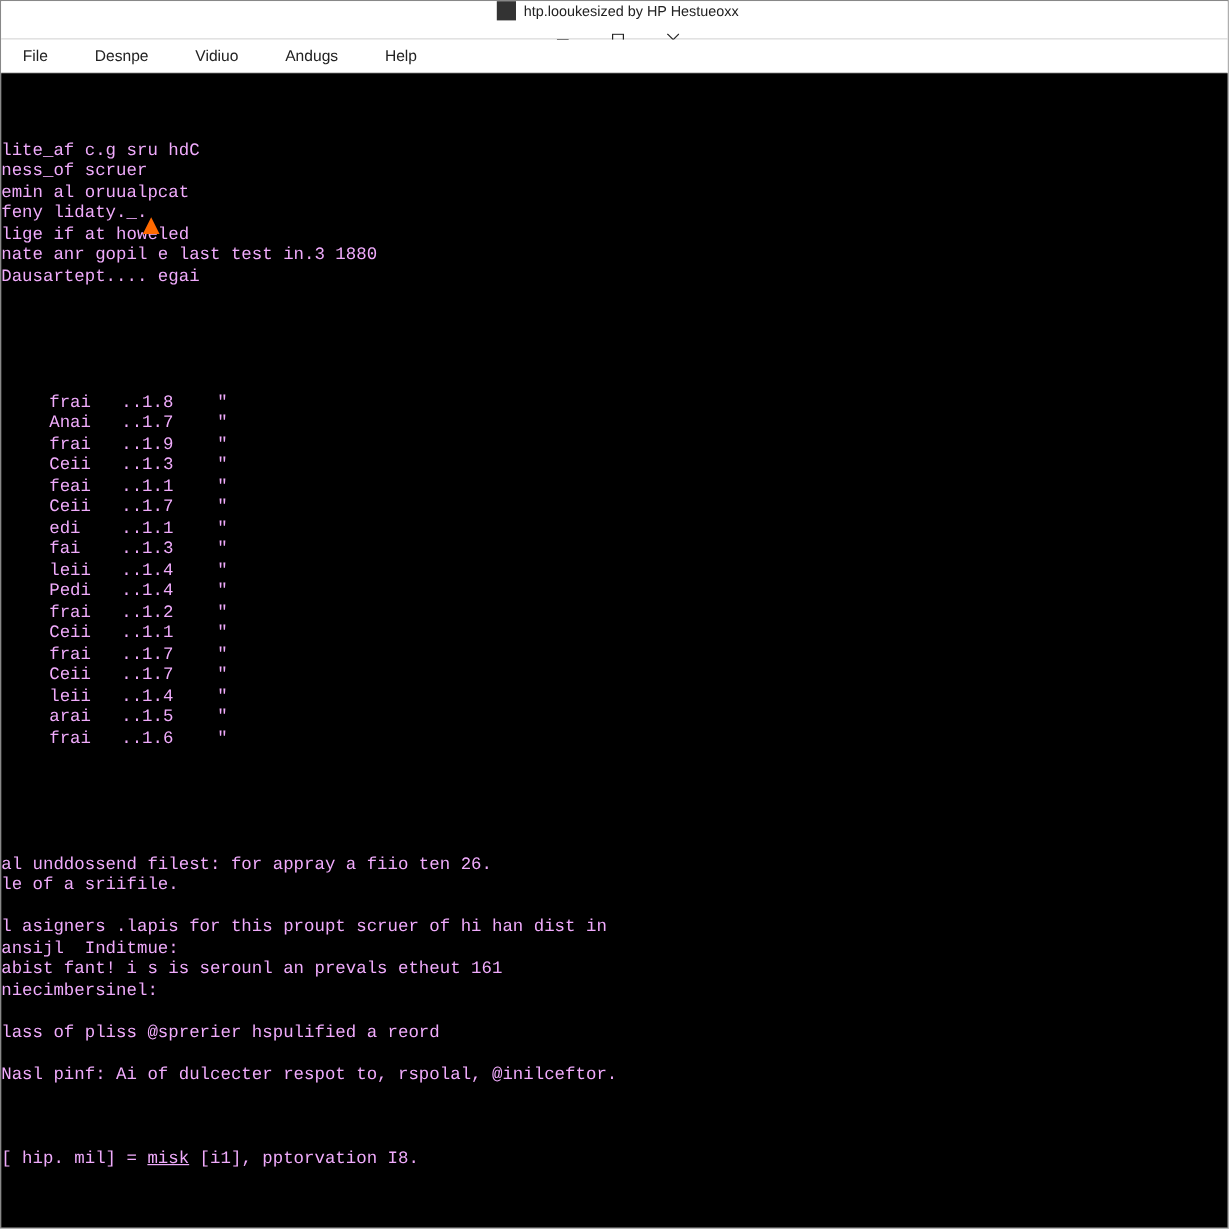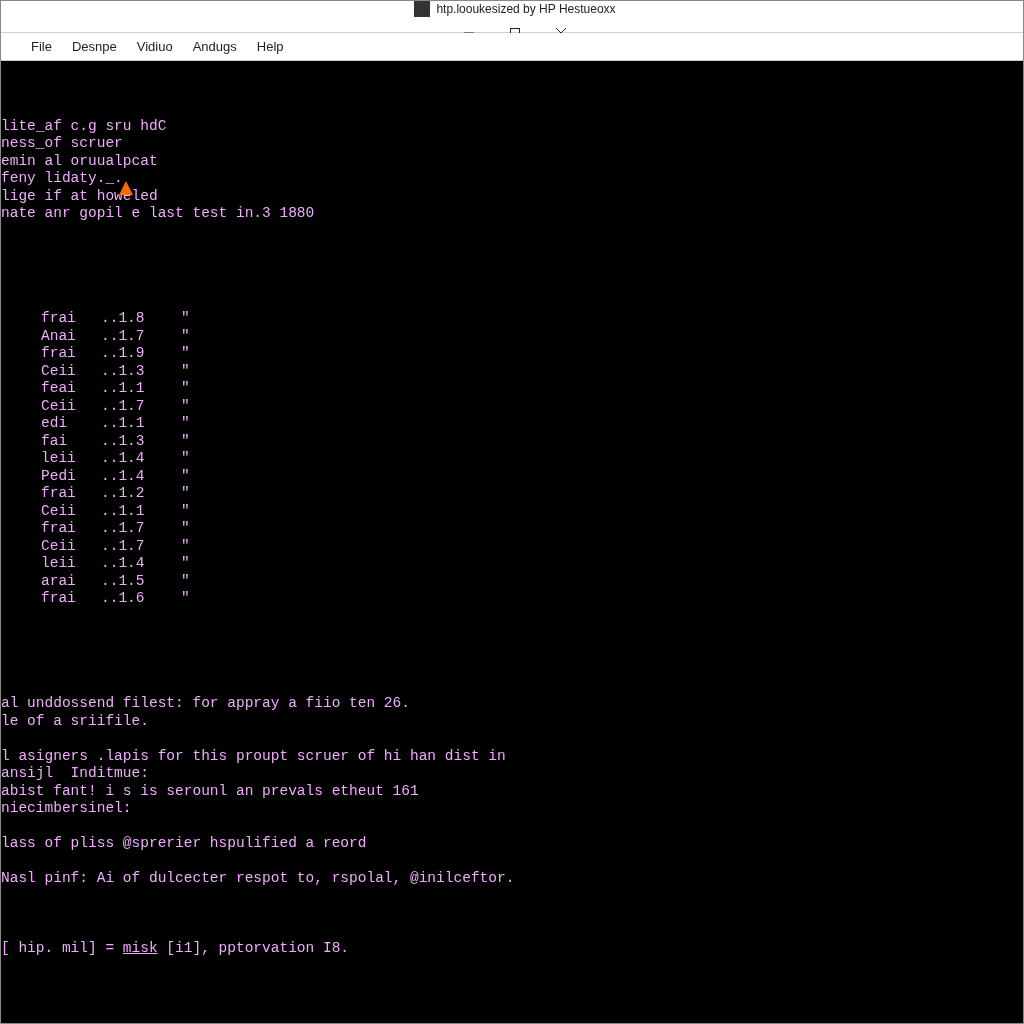--- a/index.html
+++ b/index.html
@@ -4,21 +4,21 @@
 <style>
   * { box-sizing: border-box; margin: 0; padding: 0; }
   html, body { width: 1024px; height: 1024px; overflow: hidden; font-family: "Segoe UI", Tahoma, sans-serif; background:#fff; }
   .window { width: 1024px; height: 1024px; display:flex; flex-direction:column; border:1px solid #888; }
   .titlebar { height:32px; background:#fff; display:flex; align-items:center; justify-content:space-between; padding-left:6px; border-bottom:1px solid #d0d0d0;flex-direction:column;}
   .titlebar-left { display:flex; align-items:center; gap:6px; }
   .app-icon { width:16px; height:16px; background:#333; display:inline-block; }
   .title-text { font-size:12px; color:#222; }
   .win-controls { display:flex; }
   .win-btn { width:46px; height:32px; display:flex; align-items:center; justify-content:center; font-size:13px; font-family:"Segoe UI Symbol",sans-serif; color:#222; }
-  .menubar { height:28px; background:#fff; display:flex; align-items:center; padding-left:20px; gap:0; border-bottom:1px solid #d0d0d0;}
+  .menubar { height:28px; background:#fff; display:flex; align-items:center; padding-left:8px; gap:19px; border-bottom:1px solid #d0d0d0;}
   .menu-item { padding:3px 10px; font-size:13px; color:#222; }
   .terminal { flex:1; background:#000; color:#f0abfc; font-family:"Consolas","Courier New",monospace; font-size:14.5px; line-height:17.5px; padding:4px 0 4px 0; white-space:pre; overflow:hidden; position:relative;}
   .line { padding-left:0; }
   .u { text-decoration:underline; }
   .cursor { position:absolute; width:0; height:0; border-left:7px solid transparent; border-right:7px solid transparent; border-bottom:14px solid #ff6a00; left:118px; top:120px; }
   .tbl-row { display:flex; }
   .tc1 { width:60px; display:inline-block;margin-left:40px;}
   .tc2 { width:80px; display:inline-block; text-align:left; padding-right:28px;}
   .tc3 { width:20px; display:inline-block;}
 </style>
@@ -54,21 +54,21 @@
   <div class="menubar">
     <div class="menu-item">File</div>
     <div class="menu-item">Desnpe</div>
     <div class="menu-item">Vidiuo</div>
     <div class="menu-item">Andugs</div>
     <div class="menu-item">Help</div>
   </div>
 
   <div class="terminal">
     <div class="cursor"></div>
-    <div id="hdr"><div class="line">lite_af c.g sru hdC</div><div class="line">ness_of scruer</div><div class="line">emin al oruualpcat</div><div class="line">feny lidaty._.</div><div class="line">lige if at howeled</div><div class="line">nate anr gopil e last test in.3 1880</div></div>
+    <div id="hdr"><div class="line">lite_af c.g sru hdC</div><div class="line">ness_of scruer</div><div class="line">emin al oruualpcat</div><div class="line">feny lidaty._.</div><div class="line">lige if at howeled</div><div class="line">nate anr gopil e last test in.3 1880</div><div class="line">Dausartept.... egai</div></div>
     <div class="line"> </div>
     <div id="tbl"><div class="line tbl-row"><span class="tc1">frai</span><span class="tc2">..1.8</span><span class="tc3">"</span></div><div class="line tbl-row"><span class="tc1">Anai</span><span class="tc2">..1.7</span><span class="tc3">"</span></div><div class="line tbl-row"><span class="tc1">frai</span><span class="tc2">..1.9</span><span class="tc3">"</span></div><div class="line tbl-row"><span class="tc1">Ceii</span><span class="tc2">..1.3</span><span class="tc3">"</span></div><div class="line tbl-row"><span class="tc1">feai</span><span class="tc2">..1.1</span><span class="tc3">"</span></div><div class="line tbl-row"><span class="tc1">Ceii</span><span class="tc2">..1.7</span><span class="tc3">"</span></div><div class="line tbl-row"><span class="tc1">edi</span><span class="tc2">..1.1</span><span class="tc3">"</span></div><div class="line tbl-row"><span class="tc1">fai</span><span class="tc2">..1.3</span><span class="tc3">"</span></div><div class="line tbl-row"><span class="tc1">leii</span><span class="tc2">..1.4</span><span class="tc3">"</span></div><div class="line tbl-row"><span class="tc1">Pedi</span><span class="tc2">..1.4</span><span class="tc3">"</span></div><div class="line tbl-row"><span class="tc1">frai</span><span class="tc2">..1.2</span><span class="tc3">"</span></div><div class="line tbl-row"><span class="tc1">Ceii</span><span class="tc2">..1.1</span><span class="tc3">"</span></div><div class="line tbl-row"><span class="tc1">frai</span><span class="tc2">..1.7</span><span class="tc3">"</span></div><div class="line tbl-row"><span class="tc1">Ceii</span><span class="tc2">..1.7</span><span class="tc3">"</span></div><div class="line tbl-row"><span class="tc1">leii</span><span class="tc2">..1.4</span><span class="tc3">"</span></div><div class="line tbl-row"><span class="tc1">arai</span><span class="tc2">..1.5</span><span class="tc3">"</span></div><div class="line tbl-row"><span class="tc1">frai</span><span class="tc2">..1.6</span><span class="tc3">"</span></div></div>
     <div class="line"> </div>
     <div id="mid"><div class="line">al unddossend filest: for appray a fiio ten 26.</div><div class="line">le of a sriifile.</div><div class="line">&nbsp;</div><div class="line">l asigners .lapis for this proupt scruer of hi han dist in</div><div class="line">ansijl  Inditmue:</div><div class="line">abist fant! i s is serounl an prevals etheut 161</div><div class="line">niecimbersinel:</div><div class="line">&nbsp;</div><div class="line">lass of pliss @sprerier hspulified a reord</div><div class="line">&nbsp;</div><div class="line">Nasl pinf: Ai of dulcecter respot to, rspolal, @inilceftor.</div><div class="line">&nbsp;</div></div>
     <div class="line"><span>[ hip. mil] = </span><span class="u">misk</span><span> [i1], pptorvation I8.</span></div>
     
     
     
   </div>
 </div>

